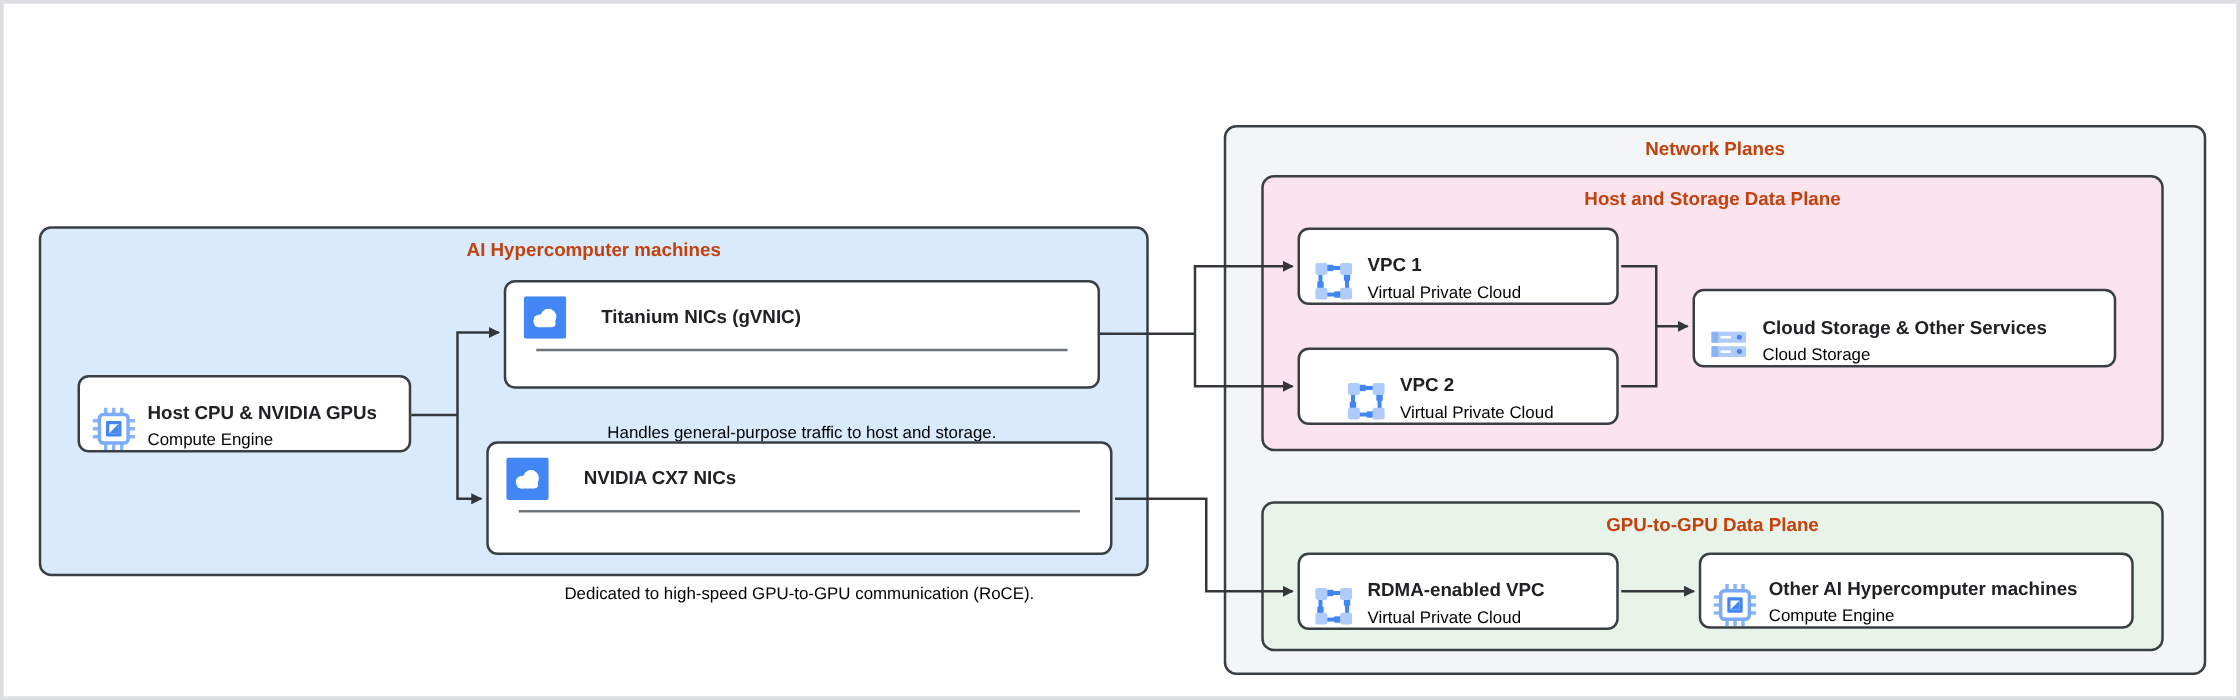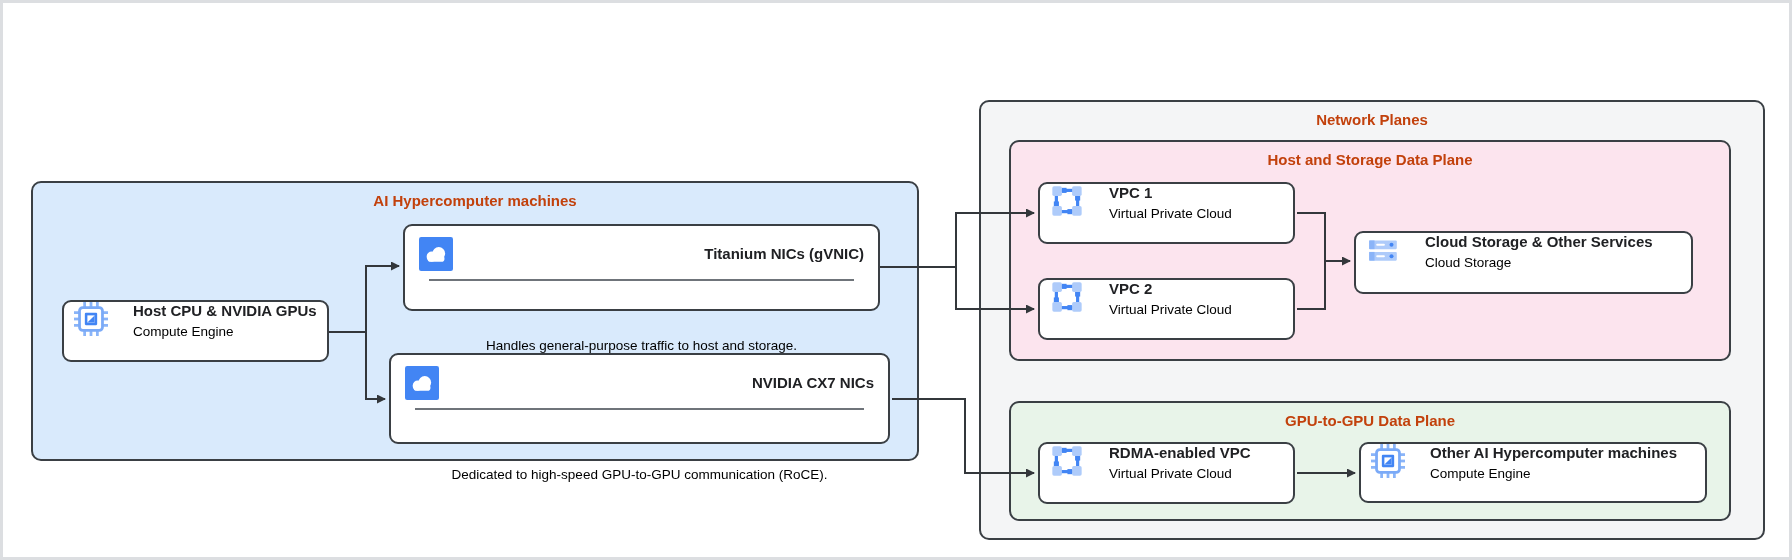--- a/index.html
+++ b/index.html
@@ -18,27 +18,27 @@
   .container-label{position:absolute;top:9px;left:0;right:0;text-align:center;
     font-size:15px;font-weight:bold;color:#c2410c;}
   .c-blue{left:28px;top:178px;width:888px;height:280px;background:#d9eafc;}
   .c-gray{left:976px;top:97px;width:786px;height:440px;background:#f4f5f6;}
   .c-pink{left:1006px;top:137px;width:722px;height:221px;background:#fce4ee;}
   .c-green{left:1006px;top:398px;width:722px;height:120px;background:#e8f4e9;}
 
   
   .node{position:absolute;background:#fff;border:2px solid #3a3f44;border-radius:9px;
     box-sizing:border-box;}
-  .iconrow{display:flex;align-items:flex-start;gap:25px;padding:0 10px;height:100%;}
+  .iconrow{display:flex;align-items:flex-end;gap:10px;padding:0 10px;height:100%;}
   .ntext{display:flex;flex-direction:column;justify-content:center;}
   .node-title{font-size:15px;font-weight:bold;color:#202124;line-height:1.25;white-space:nowrap;}
   .node-sub{font-size:13.5px;color:#000000;margin-top:3px;line-height:1.2;white-space:nowrap;}
 
   
-  .nic-head{display:flex;align-items:center;gap:14px;padding:11px 14px 0;justify-content:space-between;}
+  .nic-head{display:flex;align-items:center;gap:28px;padding:11px 14px 0;}
   .nic-sep{margin:8px 24px 0;border-top:2px solid #6f747a;}
   .nic-desc{text-align:center;font-size:13.5px;color:#000000;padding-top:9px;margin-top:48px;}
 
   svg.icon{flex:0 0 auto;display:block;}
   .edges{position:absolute;left:0;top:0;pointer-events:none;}
 </style>
 </head>
 <body>
 
 <div class="canvas">
@@ -138,21 +138,21 @@
             <rect x="20.8" y="20.8" width="9" height="9" rx="1.6"></rect>
         </g>
       </svg>
       <div class="ntext">
         <div class="node-title">VPC 1</div>
         <div class="node-sub">Virtual Private Cloud</div>
       </div>
     </div>
   </div>
 
-  <div class="node" style="left:1035px;top:275px;width:257px;height:62px;">
+  <div class="node" style="left:1035px;top:275px;width:257px;height:62px;padding-left:26px;">
     <div class="iconrow">
       <svg class="icon" width="34" height="34" viewBox="0 0 32 32">
         <rect x="6" y="6" width="20" height="20" fill="none" stroke="#4285f4" stroke-width="3"></rect>
         <g fill="#4285f4">
           <rect x="11" y="3.6" width="4.6" height="4.8"></rect>
             <rect x="23.6" y="11" width="4.8" height="4.6"></rect>
           <rect x="16.4" y="23.6" width="4.6" height="4.8"></rect>
             <rect x="3.6" y="16.4" width="4.8" height="4.6"></rect>
         </g>
         <g fill="#aecbfa">

